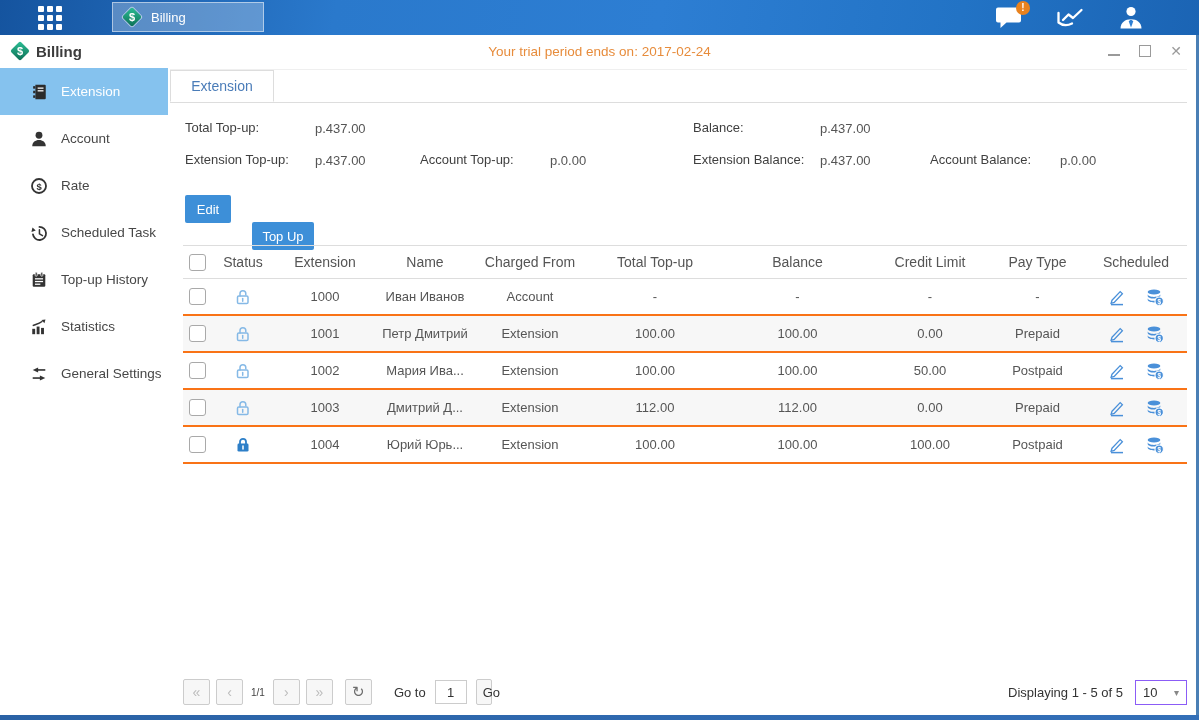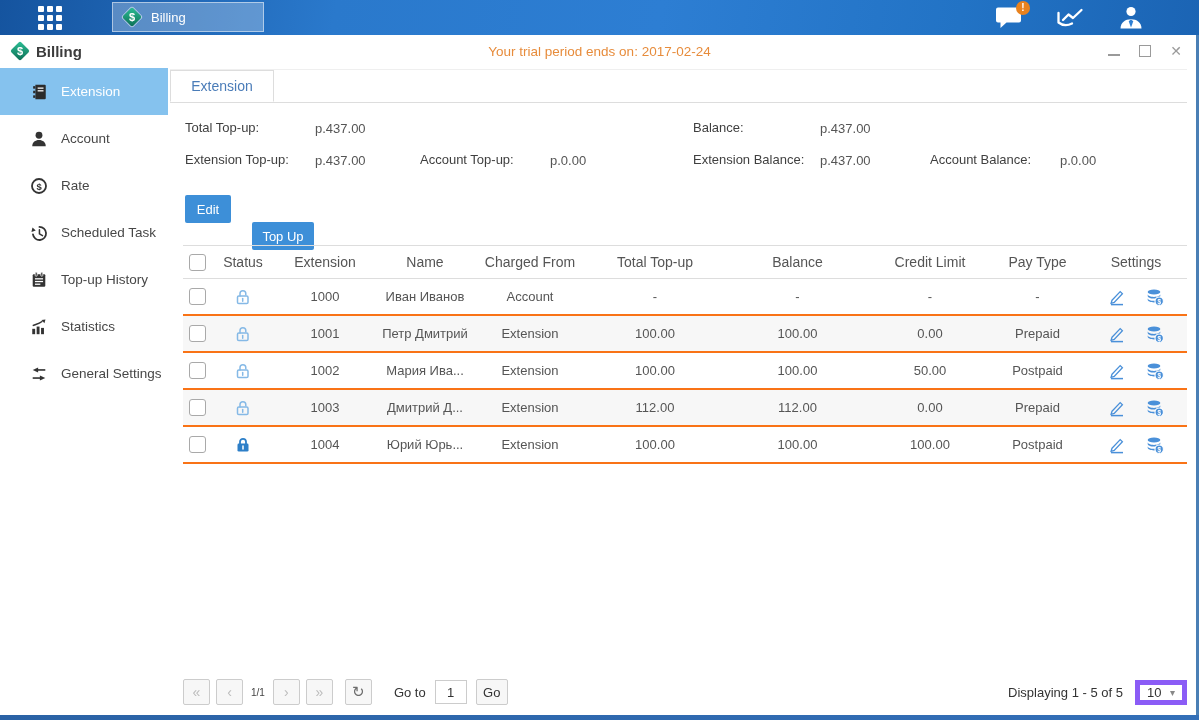--- a/index.html
+++ b/index.html
@@ -85,25 +85,25 @@
   
   .footer{position:absolute;left:15px;right:12px;bottom:8px;height:30px;display:flex;align-items:center;}
   .pg-btn{width:27px;height:26px;background:#f7f7f7;border:1px solid #ccc;border-radius:2px;
     display:flex;align-items:center;justify-content:center;color:#bcbcbc;font-size:14px;cursor:pointer;
     box-sizing:border-box;margin-right:6px;}
   .pg-refresh{color:#6d6d6d;font-size:15px;margin-left:6px;}
   .page-ind{margin:0 8px 0 2px;color:#444;font-size:10px;}
   .goto-label{margin-left:16px;margin-right:9px;color:#333;font-size:13px;}
   .goto-input{width:26px;height:20px;border:1px solid #ccc;text-align:center;font-size:13px;color:#333;
     font-family:"Liberation Sans",sans-serif;}
-  .go-btn{margin-left:9px;width:32px;height:26px;background:#f7f7f7;border:1px solid #ccc;border-radius:2px;
+  .go-btn{margin-left:9px;width:16px;height:26px;background:#f7f7f7;border:1px solid #ccc;border-radius:2px;
     color:#333;font-size:13px;cursor:pointer;font-family:"Liberation Sans",sans-serif;}
   .foot-right{margin-left:auto;display:flex;align-items:center;justify-content:center;}
   .displaying{color:#333;font-size:13px;margin-right:12px;}
-  .page-size{width:52px;height:25px;box-sizing:border-box;border:5px solid #8b5cf6;background:#fff;
+  .page-size{width:52px;height:25px;box-sizing:border-box;border:1px solid #8b5cf6;background:#fff;
     display:flex;align-items:center;justify-content:space-between;padding:0 7px;color:#333;font-size:13px;cursor:pointer;}
   .page-size .arrow{color:#888;font-size:10px;}
 
   
   .bottom-strip{position:absolute;left:0;right:0;bottom:0;height:5px;background:linear-gradient(90deg,#2a62a5,#336fb8);}
   .right-strip{position:absolute;right:0;top:35px;bottom:0;width:3px;background:#4a7fb5;}
 </style>
 </head>
 <body>
 
@@ -323,21 +323,21 @@
             <span class="checkbox"></span>
           </div>
         <div class="cell c1">Status</div>
         <div class="cell c2">Extension</div>
         <div class="cell c3">Name</div>
         <div class="cell c4">Charged From</div>
         <div class="cell c5">Total Top-up</div>
         <div class="cell c6">Balance</div>
         <div class="cell c7">Credit Limit</div>
         <div class="cell c8">Pay Type</div>
-        <div class="cell c9">Settings</div>
+        <div class="cell c9">Scheduled</div>
       </div>
       <div class="tbody">
 
         <div class="trow">
           <div class="cell c0">
               <span class="checkbox"></span>
             </div>
           <div class="cell c1 status-cell unlocked">
             <svg class="lock-open">
                 <use href="#ic-lock-open"></use>

